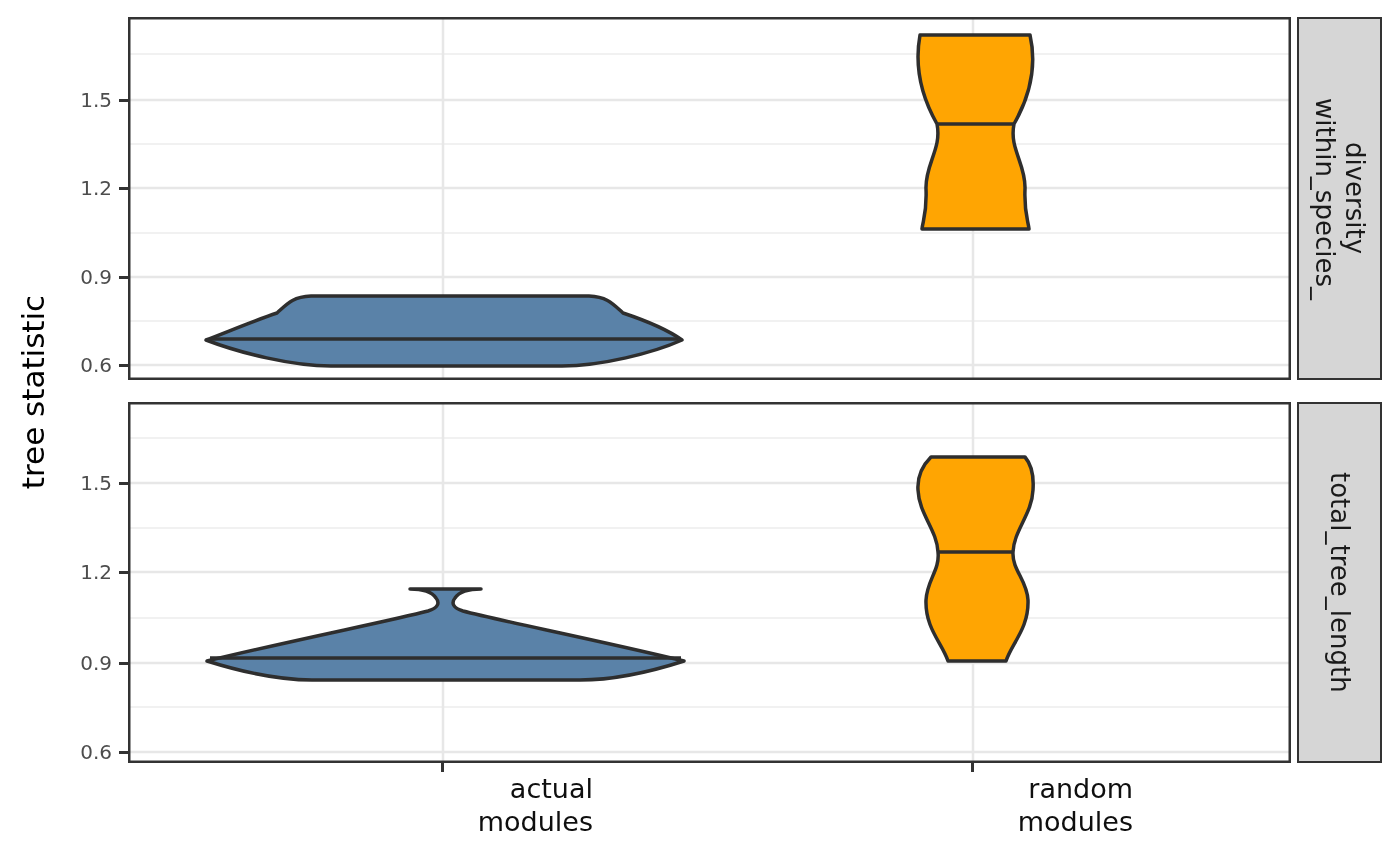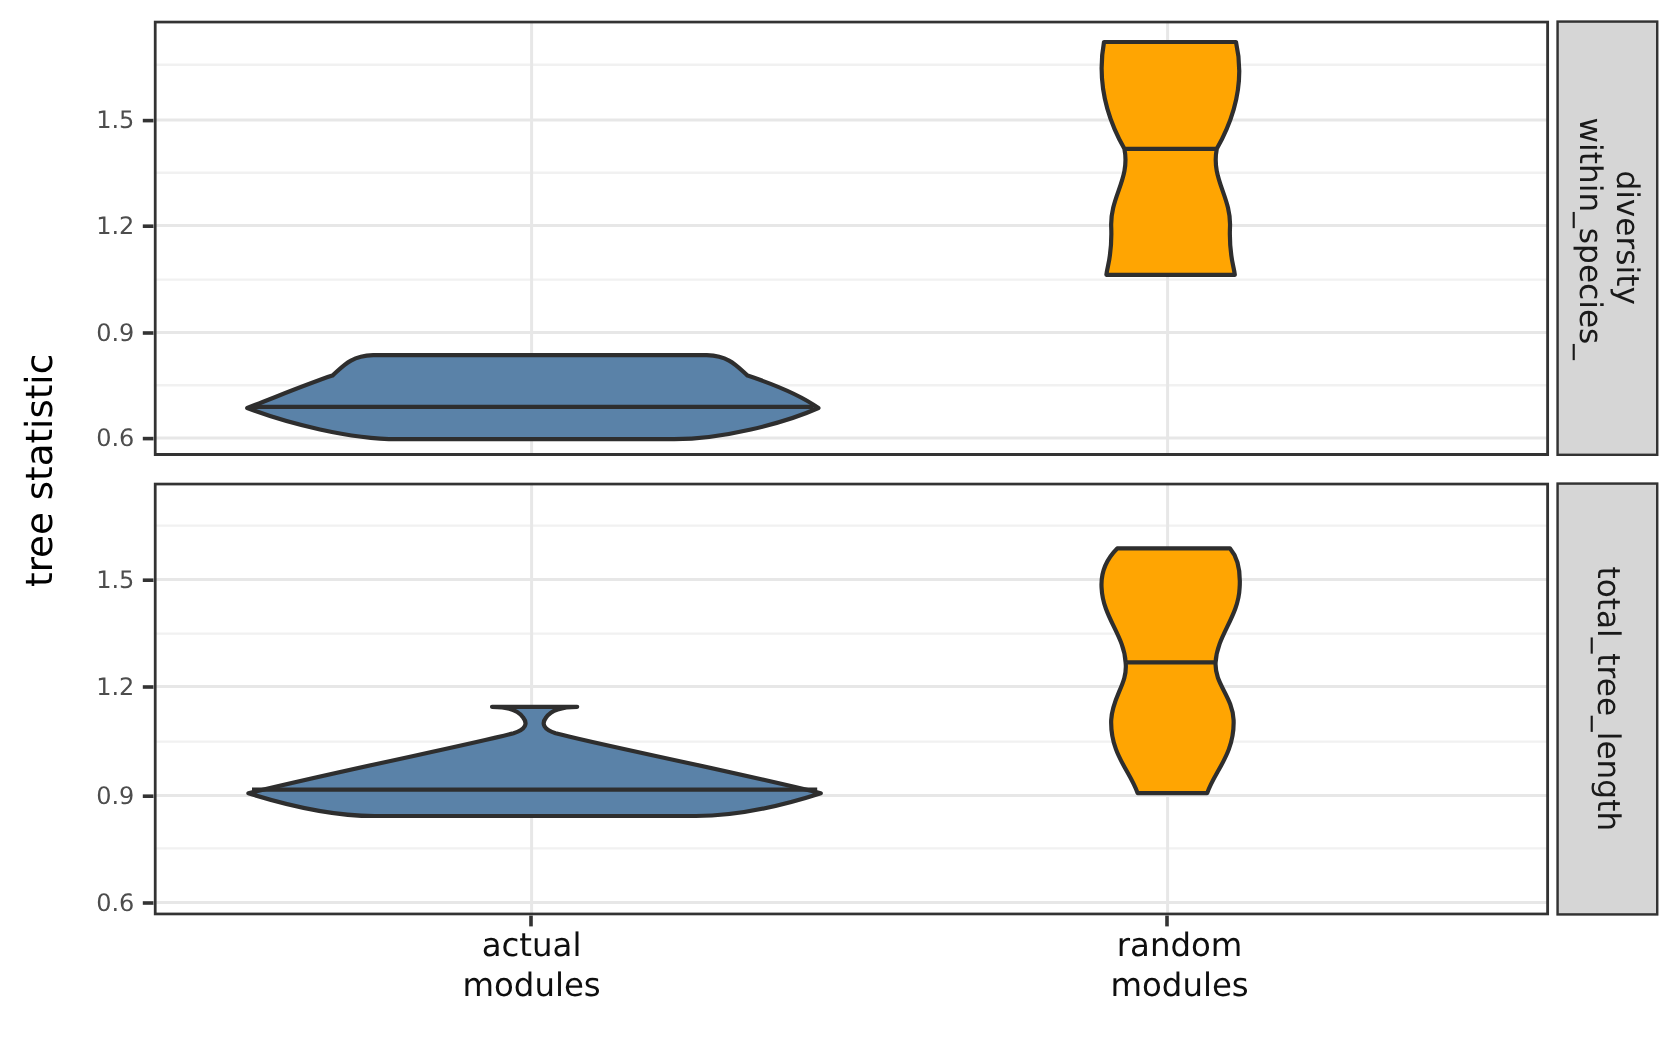--- a/index.html
+++ b/index.html
@@ -19,21 +19,21 @@
   }
   .ytick-label{
     position:absolute;left:28px;width:84px;height:34px;
     line-height:34px;text-align:right;
     font-size:20px;color:#4d4d4d;
   }
   .ytick-mark{position:absolute;left:119px;width:9px;height:3px;background:#333333;}
   .xtick-mark{position:absolute;top:763px;width:3px;height:9px;background:#333333;}
   .xlabel{
     position:absolute;top:772px;width:300px;
-    text-align:center;font-size:27px;line-height:33px;color:#0f0f0f;
+    text-align:right;font-size:27px;line-height:33px;color:#0f0f0f;
   }
   .strip{
     position:absolute;left:1297px;width:85px;
     background:#d6d6d6;border:2px solid #333333;box-sizing:border-box;
     display:flex;align-items:center;justify-content:center;
   }
   .strip-text{
     writing-mode:vertical-lr;text-orientation:mixed;
     font-size:26px;line-height:1.18;color:#1a1a1a;text-align:center;
   }

